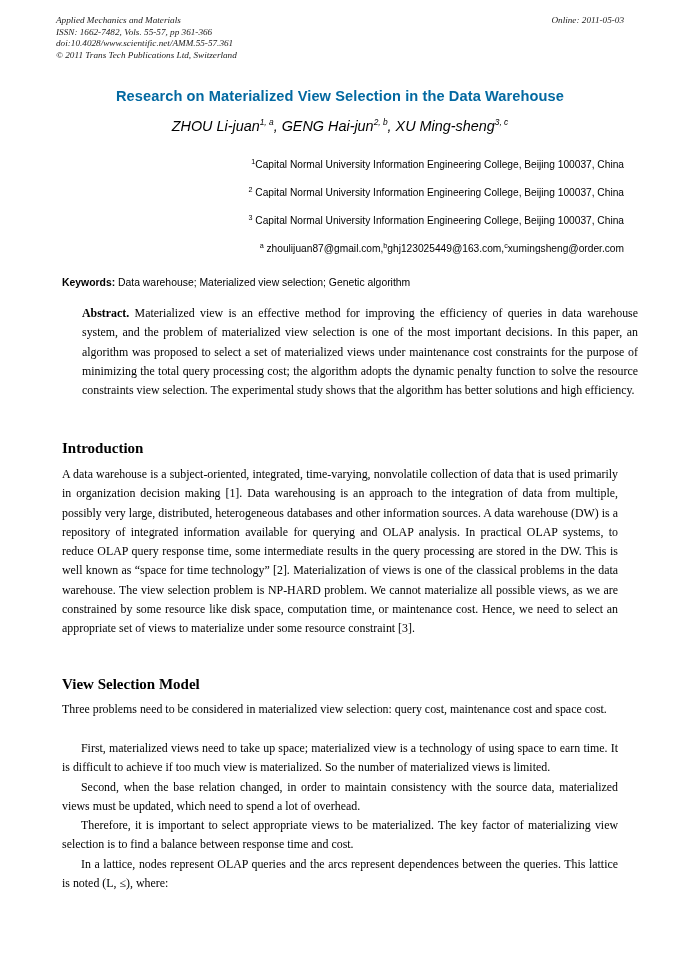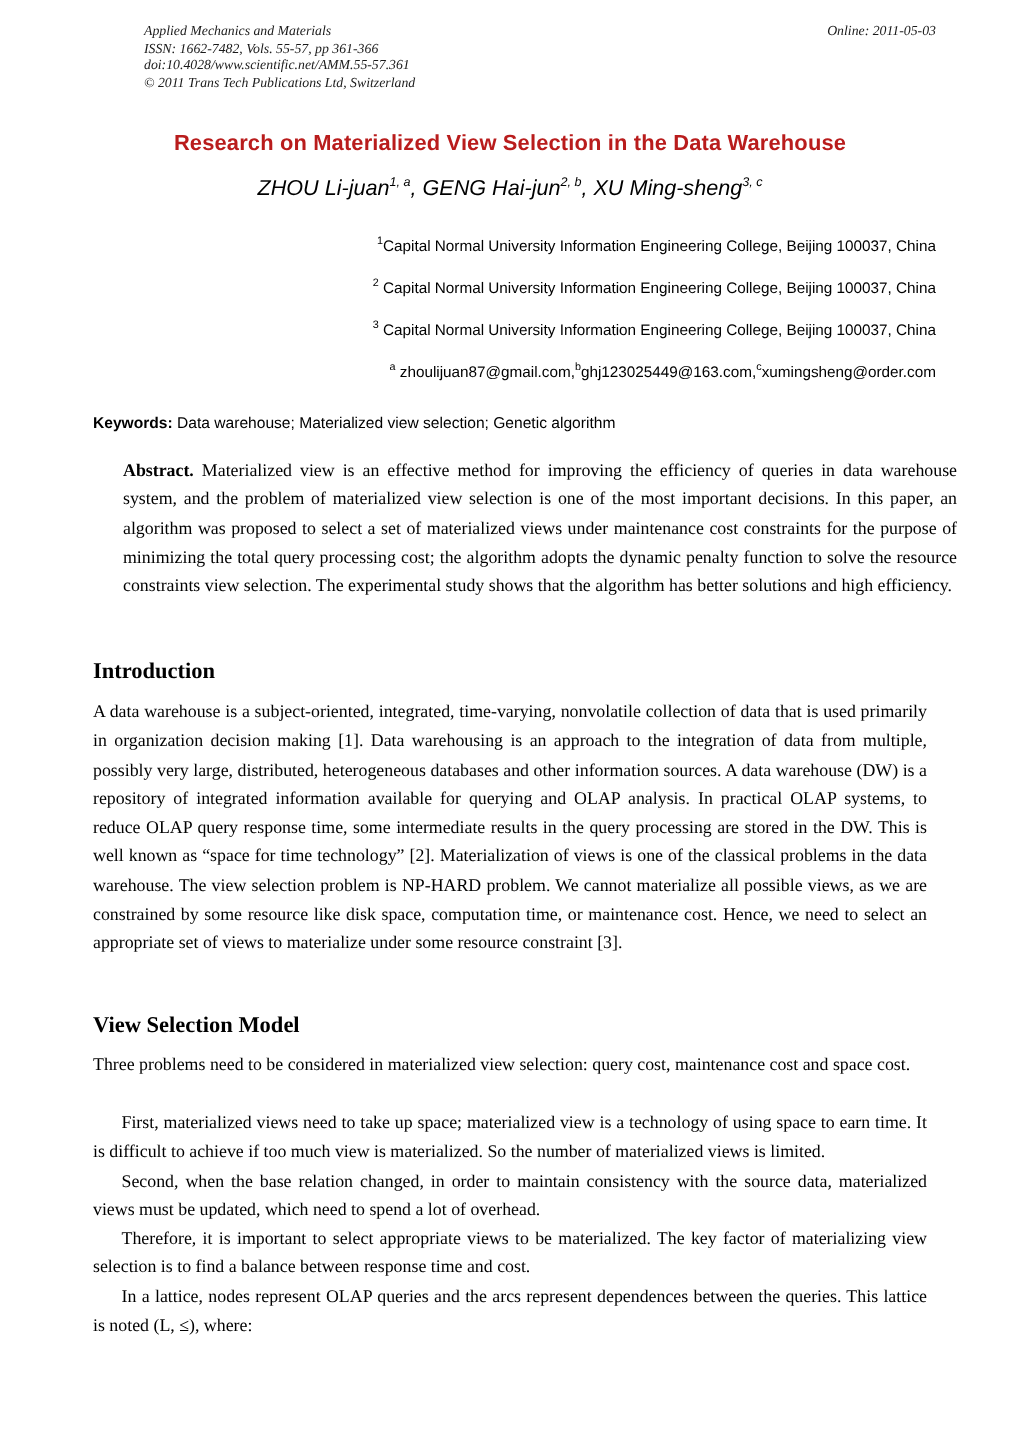--- a/index.html
+++ b/index.html
@@ -35,41 +35,40 @@
     width: 568px;
     font-family: "Liberation Serif", serif;
     font-style: italic;
     font-size: 9.2px;
     line-height: 11.6px;
     color: #1a1a1a;
   }
   .journal-header .hdr-row {
     position: relative;
     white-space: nowrap;
-    margin-left: 40px;
   }
   .journal-header .online-date {
     position: absolute;
     right: 0;
     top: 0;
     font-style: italic;
   }
 
   
   .paper-title {
     position: absolute;
     left: 56px;
     top: 88px;
     width: 568px;
     text-align: center;
     font-family: "Liberation Sans", sans-serif;
     font-weight: bold;
     font-size: 14.6px;
     letter-spacing: 0.1px;
-    color: #b91c1c;
+    color: #0369a1;
   }
 
   
   .authors {
     position: absolute;
     left: 56px;
     top: 118px;
     width: 568px;
     text-align: center;
     font-family: "Liberation Sans", sans-serif;

